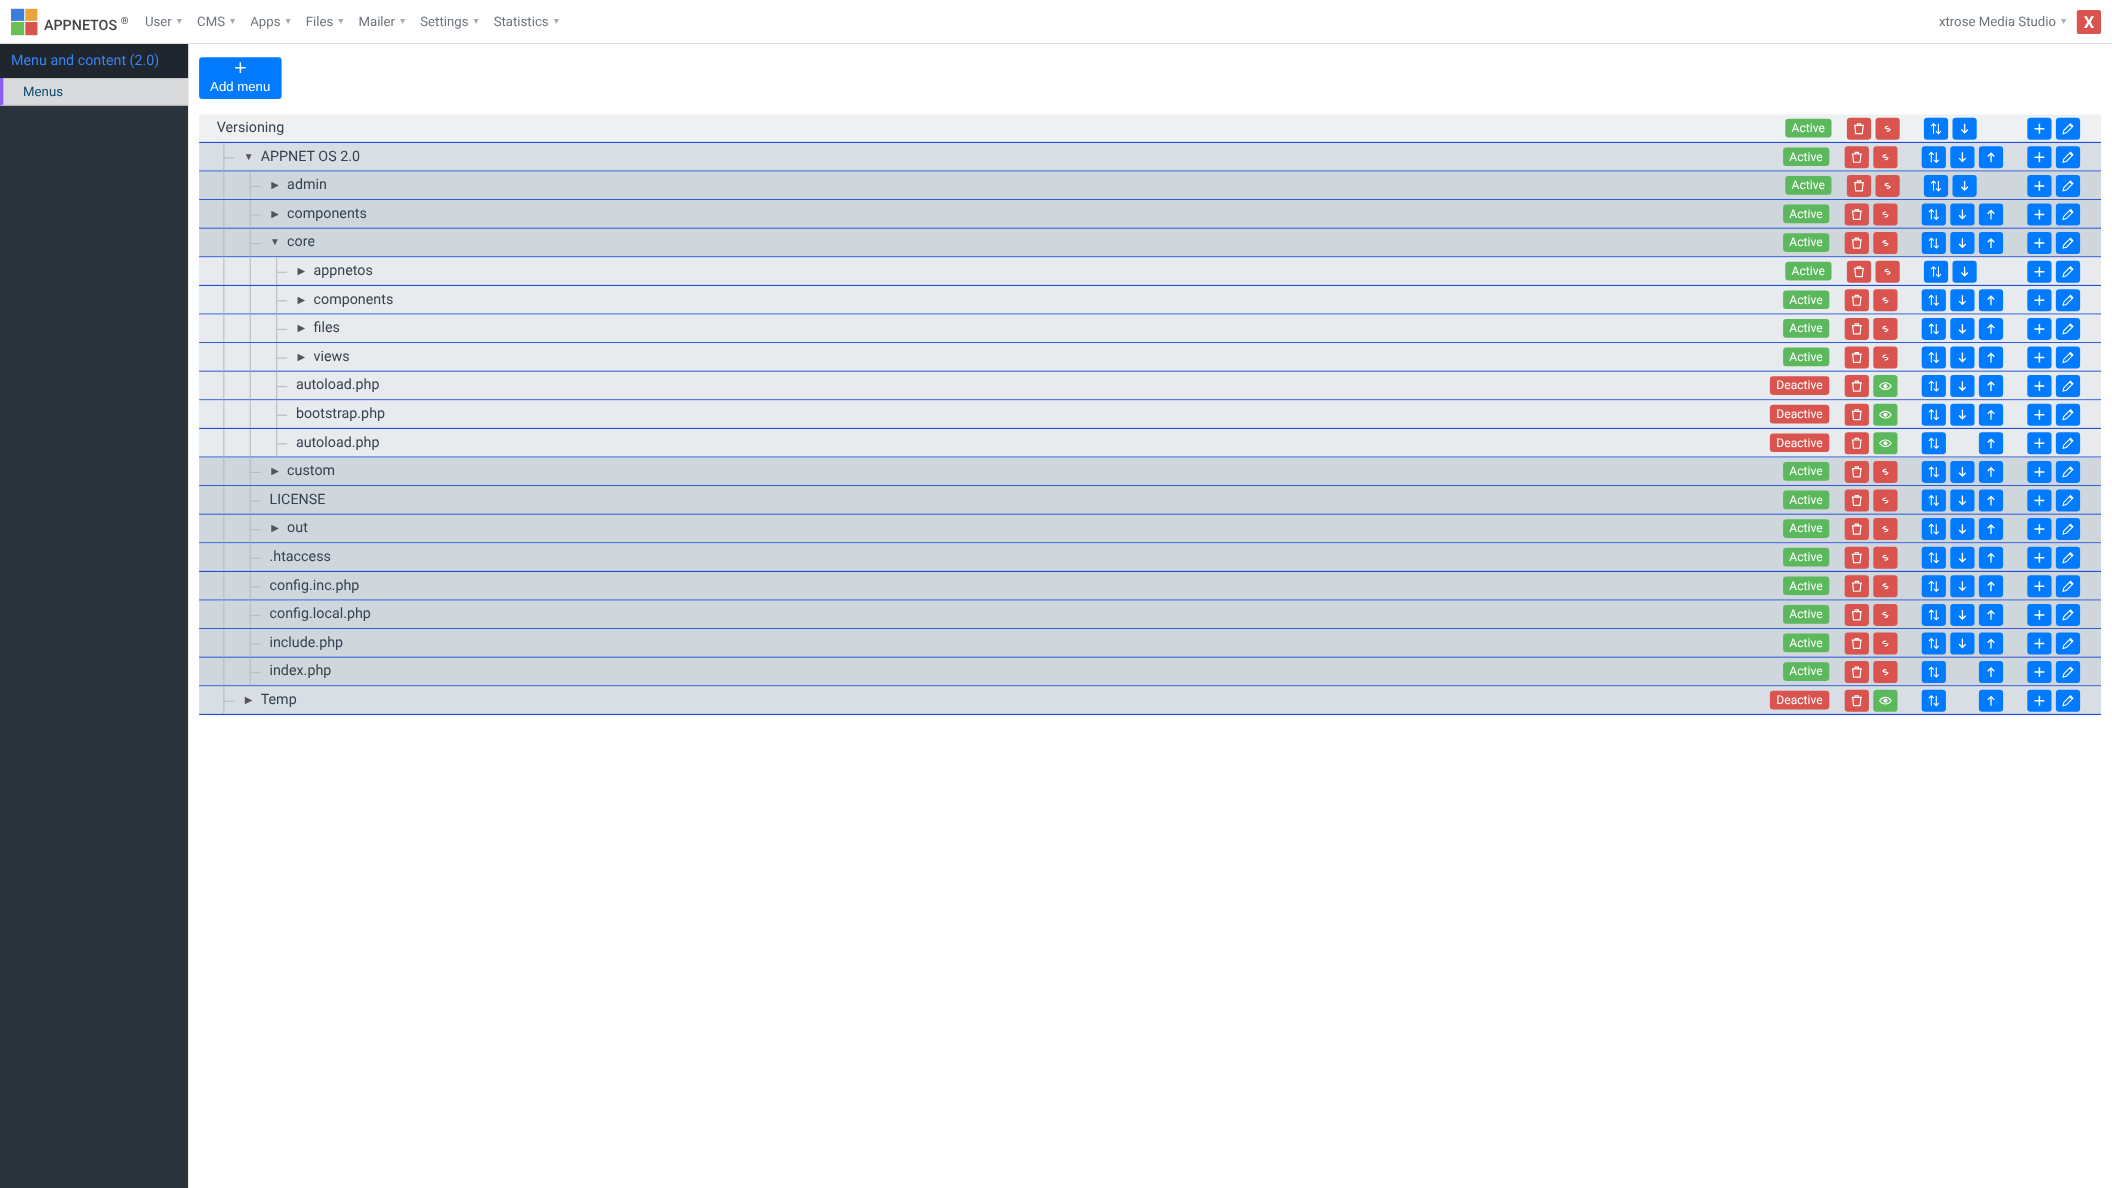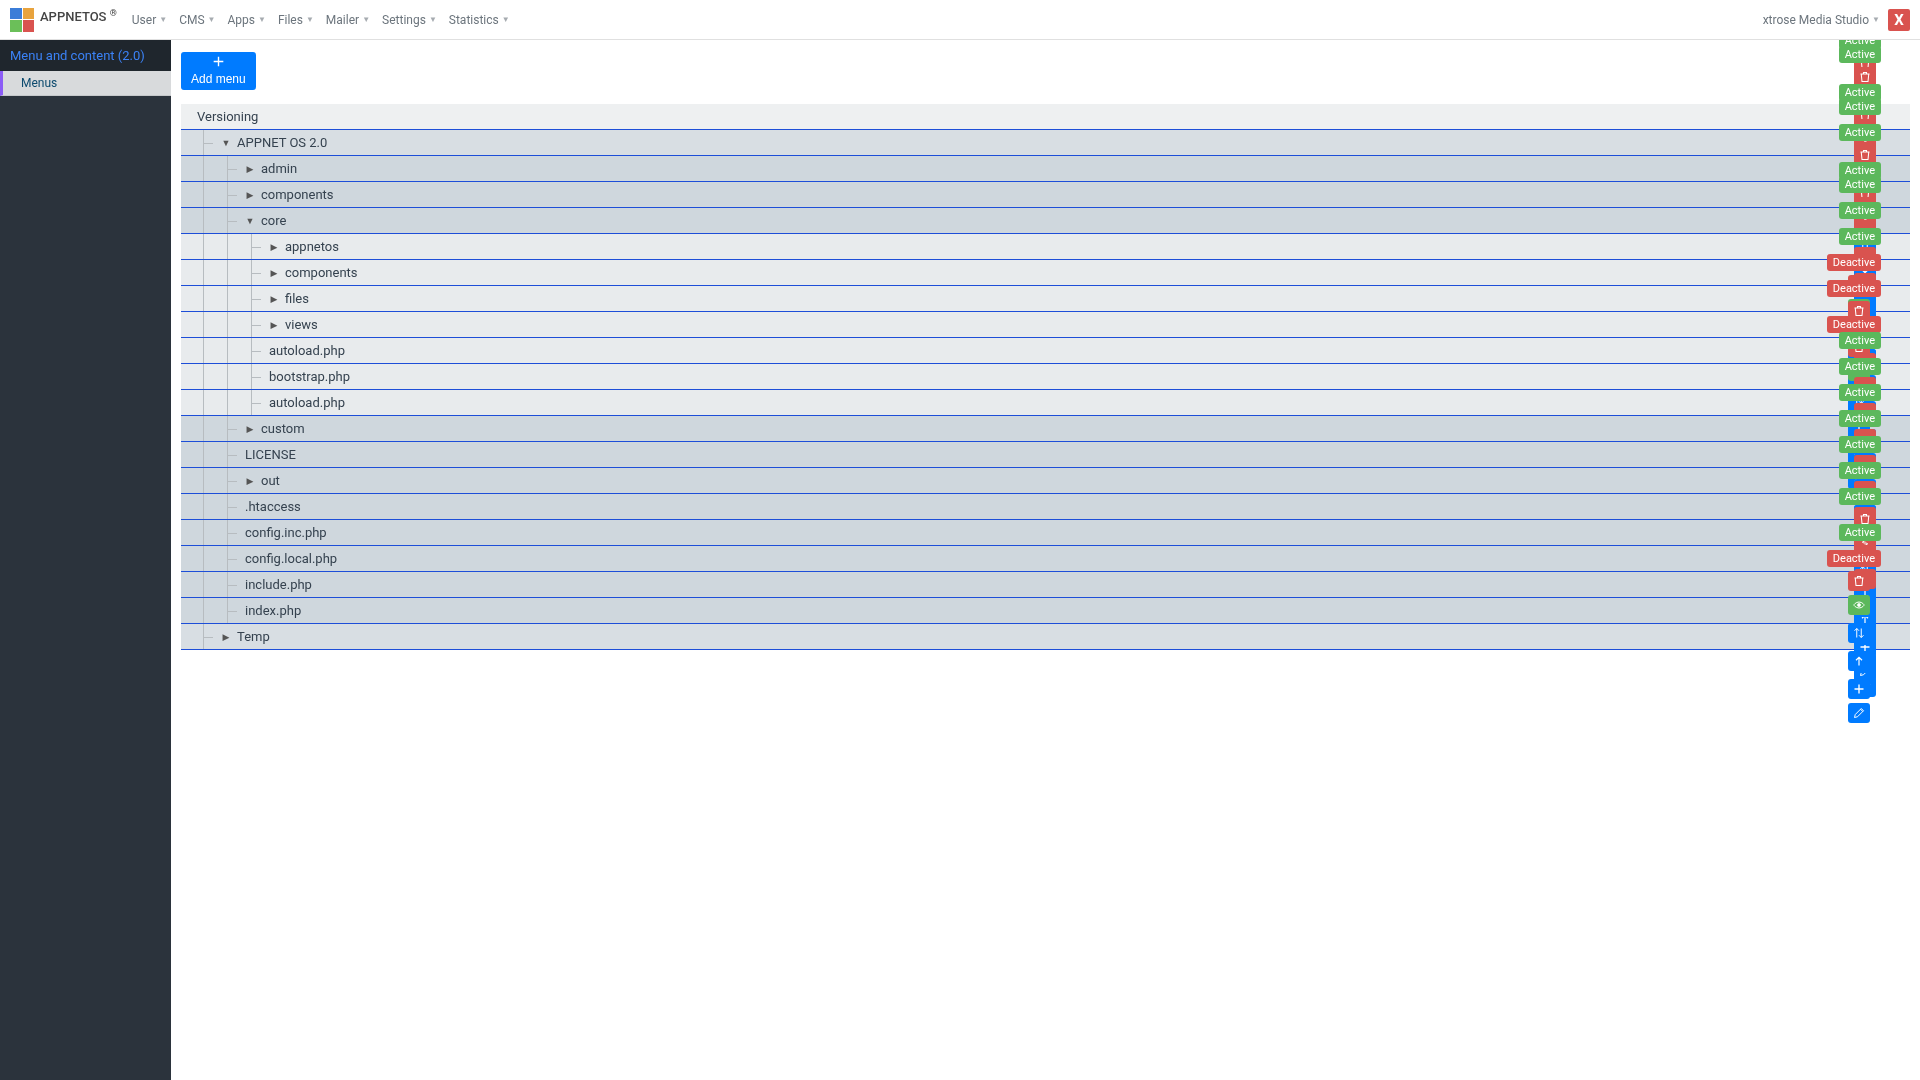--- a/index.html
+++ b/index.html
@@ -1,18 +1,18 @@
 <!DOCTYPE html>
 <html><head>
 <meta charset="utf-8">
 <style>
 * { box-sizing: border-box; margin: 0; padding: 0; }
 body { font-family: -apple-system, BlinkMacSystemFont, "Segoe UI", Roboto, Arial, sans-serif; font-size: 13px; color: #333; background: #fff; }
 .topbar { height: 40px; border-bottom: 1px solid #e0e0e0; display: flex; align-items: center; padding: 0 10px; }
-.logo { display: flex; align-items: flex-start; margin-right: 15px; }
+.logo { display: flex; align-items: flex-end; margin-right: 15px; }
 .logo-sq { width: 24px; height: 24px; display: grid; grid-template: 1fr 1fr / 1fr 1fr; gap: 1px; margin-right: 6px; }
 .logo-sq div:nth-child(1){background:#3b7dd8;} .logo-sq div:nth-child(2){background:#e8a33d;} .logo-sq div:nth-child(3){background:#6bbf59;} .logo-sq div:nth-child(4){background:#d9534f;}
 .logo-text { font-size: 13px; color: #444; font-weight: 500; }
 .logo-text .r { font-size: 9px; vertical-align: super; }
 .nav { display: flex; gap: 12px; }
 .nav a { color: #6c757d; text-decoration: none; font-size: 12px; display: flex; align-items: center; gap: 3px; cursor: pointer; }
 .caret { font-size: 8px; opacity: .6; }
 .spacer { flex: 1; }
 .user-info { color: #6c757d; font-size: 12px; display: flex; align-items: center; gap: 3px; margin-right: 8px; }
 .brand-x { width: 22px; height: 22px; background: #d9534f; color: #fff; display: flex; align-items: center; justify-content: center; font-weight: bold; font-size: 15px; border-radius: 2px; }
@@ -30,21 +30,21 @@
 .tree-row.lvl1 { background: #d8dee3; }
 .tree-row.lvl2 { background: #cfd7dd; }
 .tree-row.lvl3 { background: #e8ebed; }
 .indent { display: flex; align-self: stretch; }
 .indent .pipe { width: 24px; position: relative; }
 .indent .pipe::before { content:''; position:absolute; left: 12px; top:0; bottom:0; width:1px; background:#b7bcc0; }
 .indent .pipe.branch::after { content:''; position:absolute; left:12px; top:50%; width:10px; height:1px; background:#b7bcc0; }
 .label-area { flex: 1; display: flex; align-items: center; gap: 6px; padding-left: 6px; color: #35424f; min-width: 0; }
 .tree-caret { font-size: 9px; color: #555; width: 10px; text-align: center; }
 .label-txt { white-space: nowrap; overflow: hidden; text-overflow: ellipsis; }
-.actions { display: flex; align-items: center; gap: 4px; padding-right: 19px; flex-direction: column; }
+.actions { display: flex; align-items: center; gap: 4px; padding-right: 19px; }
 .badge { font-size: 11px; padding: 2px 6px; border-radius: 3px; color: #fff; margin-right: 10px; }
 .badge.active { background: #5cb85c; }
 .badge.deactive { background: #d9534f; }
 .act-btn { width: 22px; height: 20px; border-radius: 3px; display: flex; align-items: center; justify-content: center; color: #fff; cursor: pointer; font-size: 11px; }
 .act-btn svg { width: 12px; height: 12px; fill: currentColor; stroke: currentColor; }
 .red { background: #d9534f; } .green { background: #5cb85c; } .blue { background: #007bff; }
 .act-gap { width: 14px; }
 .row-pad { width: 10px; }
 </style>
 </head>

